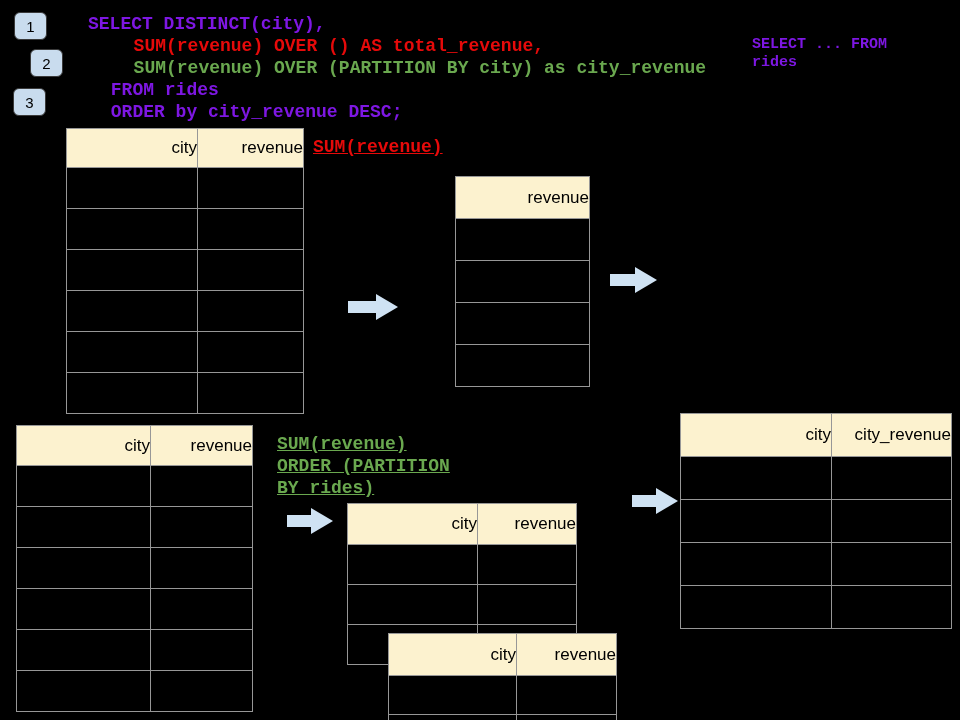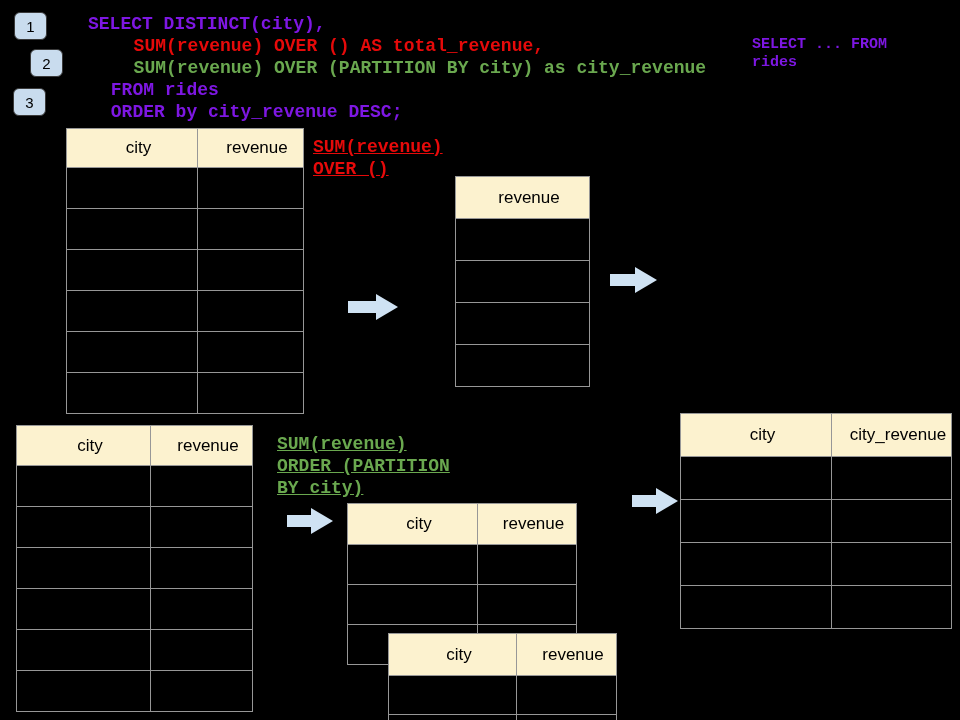--- a/index.html
+++ b/index.html
@@ -53,21 +53,21 @@
   #label-total     { left: 313px; top: 136px; }
   #label-partition { left: 277px; top: 433px; }
 
   
   .tbl {
     position: absolute; border-collapse: collapse; table-layout: fixed;
   }
   .tbl th {
     background: var(--cream); color: #000;
     font-family: "Liberation Sans", sans-serif;
-    font-size: 17px; font-weight: 400; text-align: center;
+    font-size: 17px; font-weight: 400; text-align: right;
     padding: 0 0 0 13px; vertical-align: middle;
   }
   .tbl td { background: #000; padding: 0; }
   .tbl th, .tbl td { border: 1.4px solid var(--grid); }
 
   #t1 { left: 66px;  top: 128px; width: 238px; }
   #t1 th { height: 38px; } #t1 td { height: 40px; }
   #t1 th:first-child { width: 117px; }
 
   #t2 { left: 455px; top: 176px; width: 135px; }
@@ -109,23 +109,23 @@
 <div class="canvas">
 
   <div class="badge" id="badge-1">1</div>
   <div class="badge" id="badge-2">2</div>
   <div class="badge" id="badge-3">3</div>
 
   <div id="sql-code"><div class="code-line purple" style="padding-left: 0px;">SELECT DISTINCT(city),</div><div class="code-line red" style="padding-left: 45.6px;">SUM(revenue) OVER () AS total_revenue,</div><div class="code-line green" style="padding-left: 45.6px;">SUM(revenue) OVER (PARTITION BY city) as city_revenue</div><div class="code-line purple" style="padding-left: 22.8px;">FROM rides</div><div class="code-line purple" style="padding-left: 22.8px;">ORDER by city_revenue DESC;</div></div>
 
   <div id="side-note" class="purple"><div>SELECT ... FROM</div><div>rides</div></div>
 
-  <div id="label-total" class="anno red"><div>SUM(revenue)</div><div>OVER ()</div></div>
-
-  <div id="label-partition" class="anno green"><div>SUM(revenue)</div><div>ORDER (PARTITION</div><div>BY city)</div></div>
+  <div id="label-total" class="anno red"><div>SUM(revenue)</div></div>
+
+  <div id="label-partition" class="anno green"><div>SUM(revenue)</div><div>ORDER (PARTITION</div><div>BY rides)</div></div>
 
   <table class="tbl" id="t1">
       <thead>
         <tr>
           <th>city</th>
           <th>revenue</th>
         </tr>
       </thead>
       <tbody>
         <tr>

